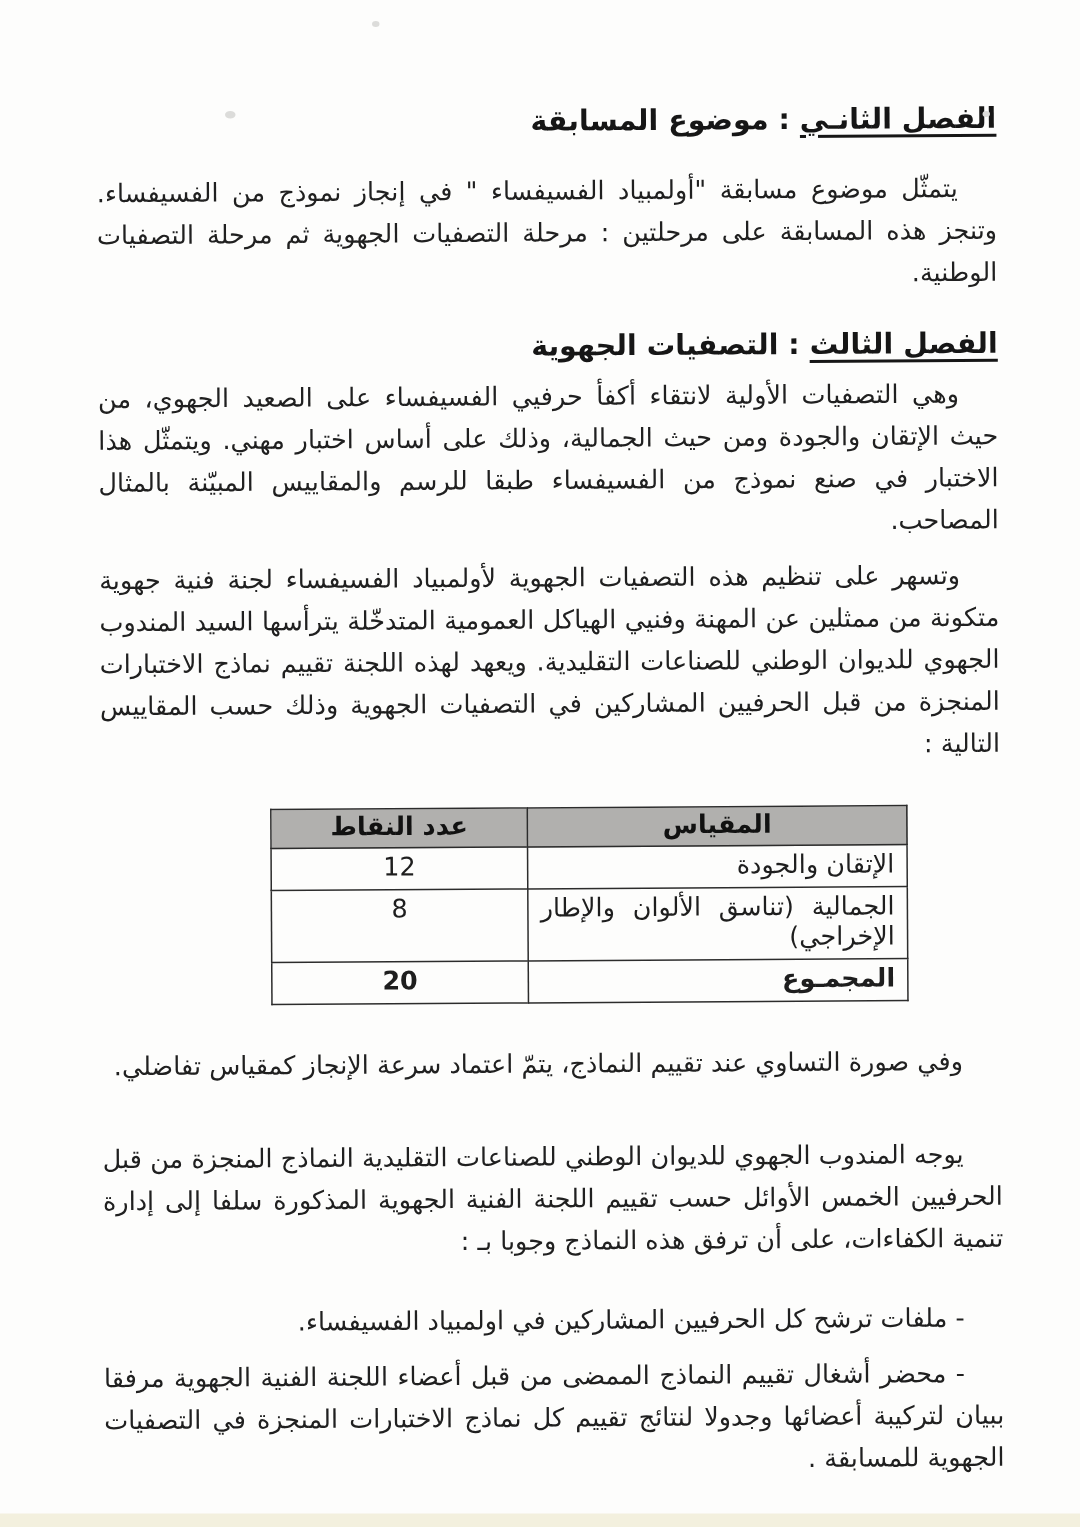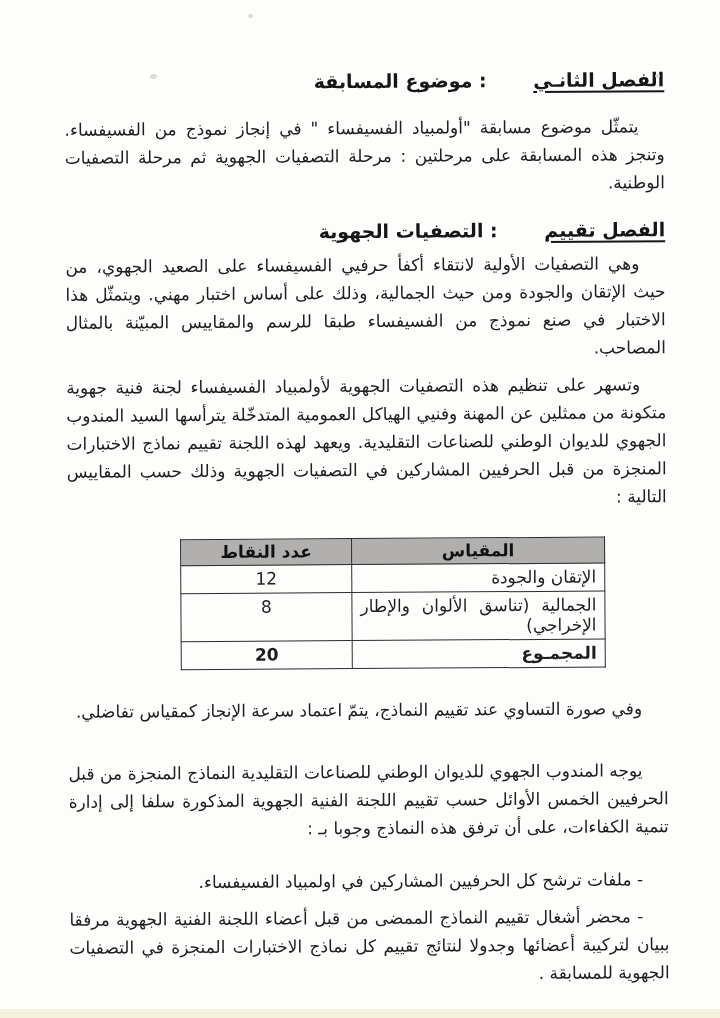--- a/index.html
+++ b/index.html
@@ -31,21 +31,20 @@
     margin: 0;
     text-align: right;
     color: #161616;
   }
   h2.chapter-2 { margin-top: 70px; }
   h2.chapter-3 { margin-top: 22px; }
   .u {
     text-decoration: underline;
     text-decoration-thickness: 1.5px;
     text-underline-offset: 4px;
-    margin-left: 40px;
   }
   p.body {
     font-size: 17px;
     line-height: 28px;
     margin: 0;
     text-align: justify;
     text-indent: 26px; 
     color: #202020;
   }
   p.p-after-title { margin-top: 22px; }
@@ -111,21 +110,21 @@
 </head>
 <body>
 
 <div class="page">
   <div class="content">
 
     <h2 class="chapter chapter-2"><span class="u">الفصل الثانـي</span><span> : موضوع المسابقة</span></h2>
 
     <p class="body p-after-title">يتمثّل موضوع مسابقة "أولمبياد الفسيفساء " في إنجاز نموذج من الفسيفساء. وتنجز هذه المسابقة على مرحلتين : مرحلة التصفيات الجهوية ثم مرحلة التصفيات الوطنية.</p>
 
-    <h2 class="chapter chapter-3"><span class="u">الفصل تقييم</span><span> : التصفيات الجهوية</span></h2>
+    <h2 class="chapter chapter-3"><span class="u">الفصل الثالث</span><span> : التصفيات الجهوية</span></h2>
 
     <p class="body p-mid">وهي التصفيات الأولية لانتقاء أكفأ حرفيي الفسيفساء على الصعيد الجهوي، من حيث الإتقان والجودة ومن حيث الجمالية، وذلك على أساس اختبار مهني. ويتمثّل هذا الاختبار في صنع نموذج من الفسيفساء طبقا للرسم والمقاييس المبيّنة بالمثال المصاحب.</p>
 
     <p class="body p-mid">وتسهر على تنظيم هذه التصفيات الجهوية لأولمبياد الفسيفساء لجنة فنية جهوية متكونة من ممثلين عن المهنة وفنيي الهياكل العمومية المتدخّلة يترأسها السيد المندوب الجهوي للديوان الوطني للصناعات التقليدية. ويعهد لهذه اللجنة تقييم نماذج الاختبارات المنجزة من قبل الحرفيين المشاركين في التصفيات الجهوية وذلك حسب المقاييس التالية :</p>
 
     <table class="scores">
       <colgroup>
         <col class="col-criterion">
         <col class="col-points">
       </colgroup>

